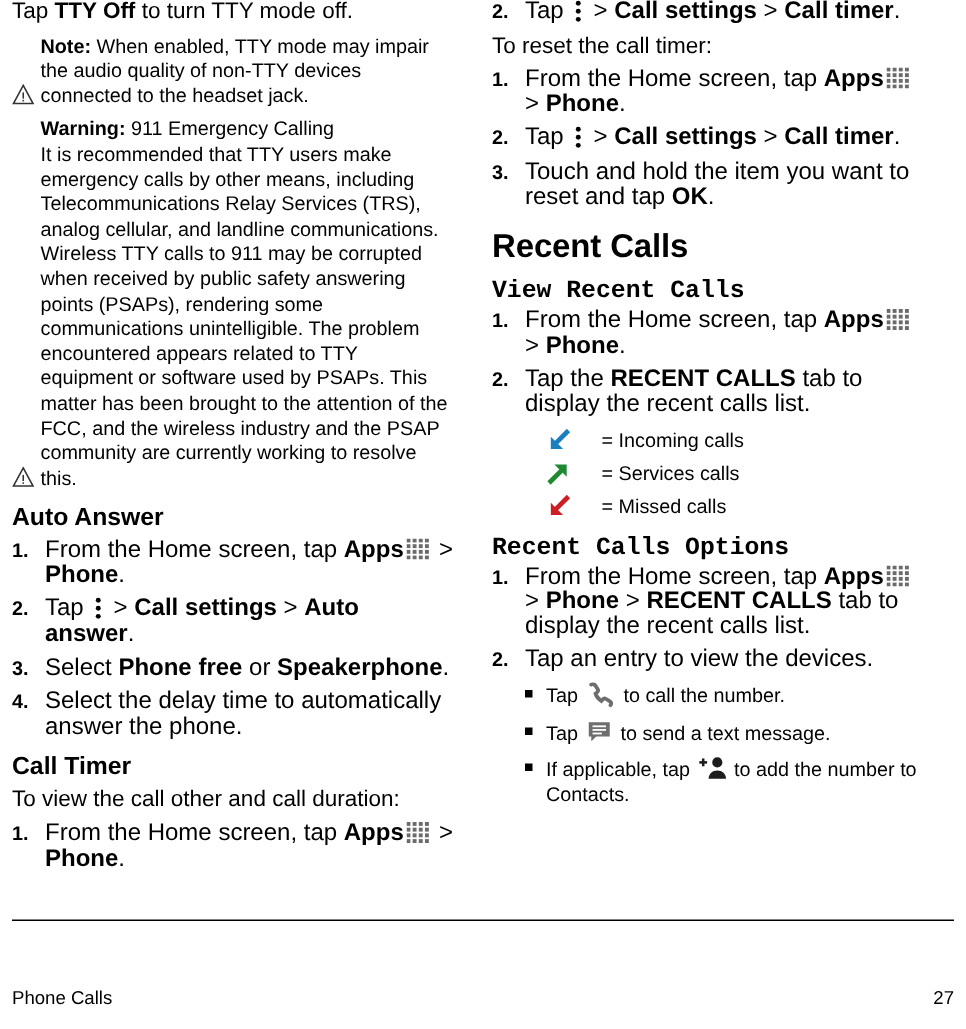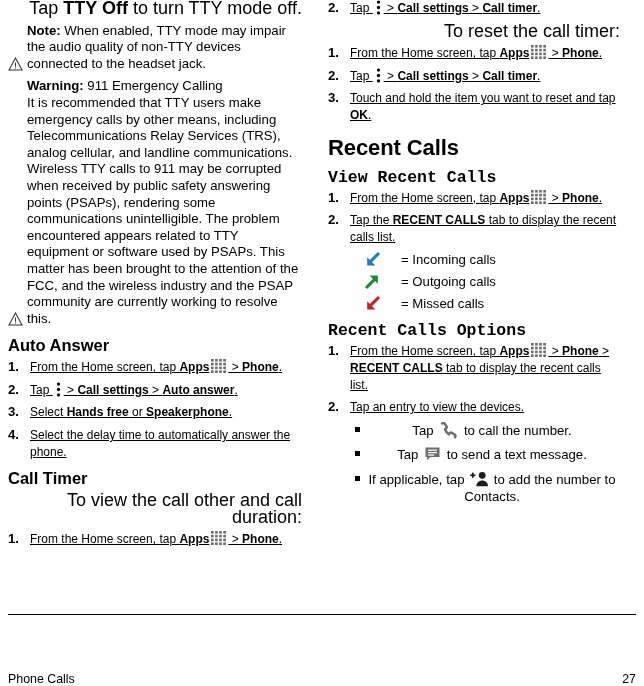--- a/index.html
+++ b/index.html
@@ -29,24 +29,23 @@
   }
   .col {
     width: 306px;
     box-sizing: border-box;
   }
   .col-left { padding-right: 12px; }
   .col-right { padding-left: 14px; }
 
   
   .para {
-    font-size: 18px;
+    font-size: 15px;
     line-height: 16.6px;
     margin: 0 0 6px 0;
-    text-align: right;
   }
   .b { font-weight: bold; }
 
   
   h1.heading-1 {
     font-size: 22px;
     font-weight: bold;
     line-height: 25px;
     margin: 11px 0 7px 0;
     letter-spacing: -0.1px;
@@ -90,32 +89,30 @@
   }
   .step-num {
     flex: 0 0 auto;
     width: 22px;
     font-size: 13.2px;
     font-weight: bold;
     line-height: 16.6px;
   }
   .step-body {
     flex: 1 1 auto;
-    font-size: 12px;
-    line-height: 16.6px;
-    text-decoration: underline;
+    font-size: 16px;
+    line-height: 16.6px;
   }
 
   
   .bullet {
     display: flex;
     align-items: flex-start;
     margin: 0 0 7px 0;
     padding-left: 22px;
-    text-align: center;
   }
   .bullet-mark {
     flex: 0 0 auto;
     width: 14px;
     line-height: 16.6px;
     font-size: 13.2px;
   }
   .bullet-mark i {
     display: inline-block;
     width: 5px;
@@ -183,23 +180,23 @@
   .ico-warn {
     width: 15px;
     height: 14px;
   }
 
   
   .footer {
     position: absolute;
     left: 8px;
     right: 8px;
-    bottom: 0;
+    bottom: 14px;
     border-top: 1.4px solid #000;
-    padding-top: 18px;
+    padding-top: 5px;
     display: flex;
     justify-content: space-between;
     align-items: baseline;
     font-size: 12.4px;
   }
   .footer-page { font-size: 12.4px; margin-top: 39px; }
 </style>
 </head>
 <body>
 
@@ -264,21 +261,21 @@
                 <g fill="#000">
                   <circle cx="3.5" cy="2.1" r="1.65"></circle>
                   <circle cx="3.5" cy="7.5" r="1.65"></circle>
                   <circle cx="3.5" cy="12.9" r="1.65"></circle>
                 </g>
               </svg></span><span> &gt; </span><span class="b">Call settings</span><span> &gt; </span><span class="b">Auto answer</span><span>.</span></div>
       </div>
 
       <div class="step">
         <div class="step-num">3.</div>
-        <div class="step-body"><span>Select </span><span class="b">Hands free</span><span> or </span><span class="b">Speakerphone</span><span>.</span></div>
+        <div class="step-body"><span>Select </span><span class="b">Phone free</span><span> or </span><span class="b">Speakerphone</span><span>.</span></div>
       </div>
 
       <div class="step">
         <div class="step-num">4.</div>
         <div class="step-body">Select the delay time to automatically answer the phone.</div>
       </div>
 
       <h2 class="heading-2">Call Timer</h2>
 
       <p class="para">To view the call other and call duration:</p>
@@ -407,21 +404,21 @@
         <span class="lg-text">= Incoming calls</span>
       </div>
 
       <div class="legend-row">
         <span>
           <svg class="ico ico-arrow" viewBox="0 0 17 17" aria-hidden="true">
             <path d="M2 15 L11.6 5.4" stroke="#1d8a33" stroke-width="3.1" fill="none"></path>
             <path d="M13.8 2.6 L13.8 10.8 L5.6 2.6 Z" fill="#1d8a33"></path>
           </svg>
         </span>
-        <span class="lg-text">= Outgoing calls</span>
+        <span class="lg-text">= Services calls</span>
       </div>
 
       <div class="legend-row">
         <span>
           <svg class="ico ico-arrow" viewBox="0 0 17 17" aria-hidden="true">
             <path d="M15 2 L5.4 11.6" stroke="#cc2026" stroke-width="3.1" fill="none"></path>
             <path d="M3.2 14.4 L3.2 6.2 L11.4 14.4 Z" fill="#cc2026"></path>
           </svg>
         </span>
         <span class="lg-text">= Missed calls</span>

